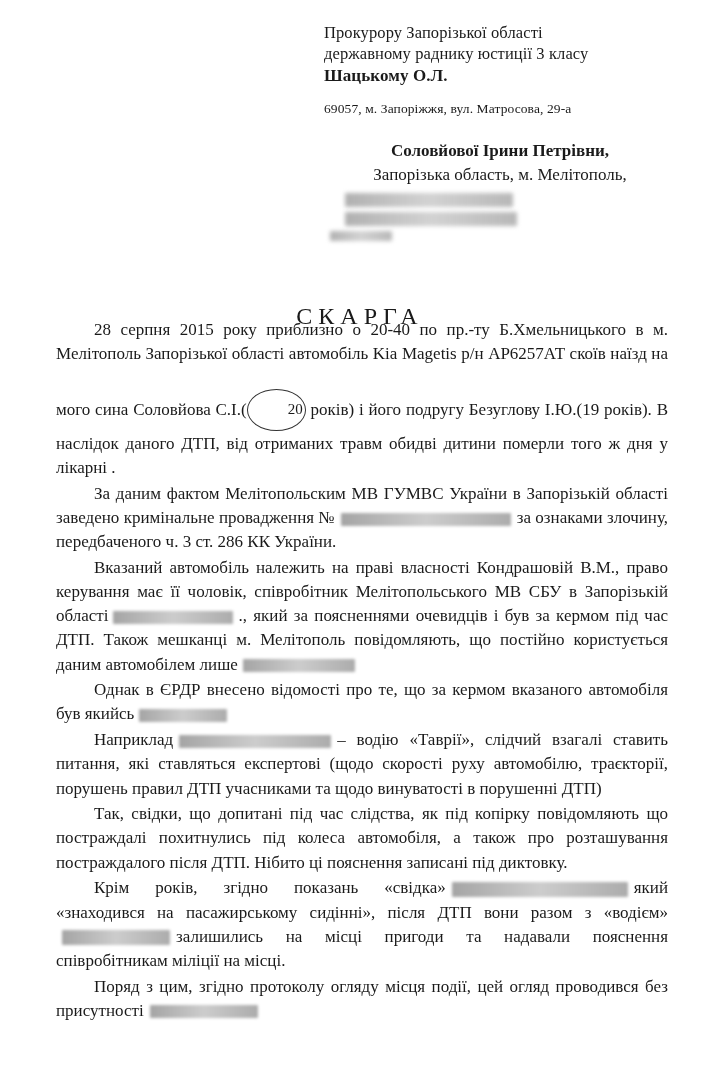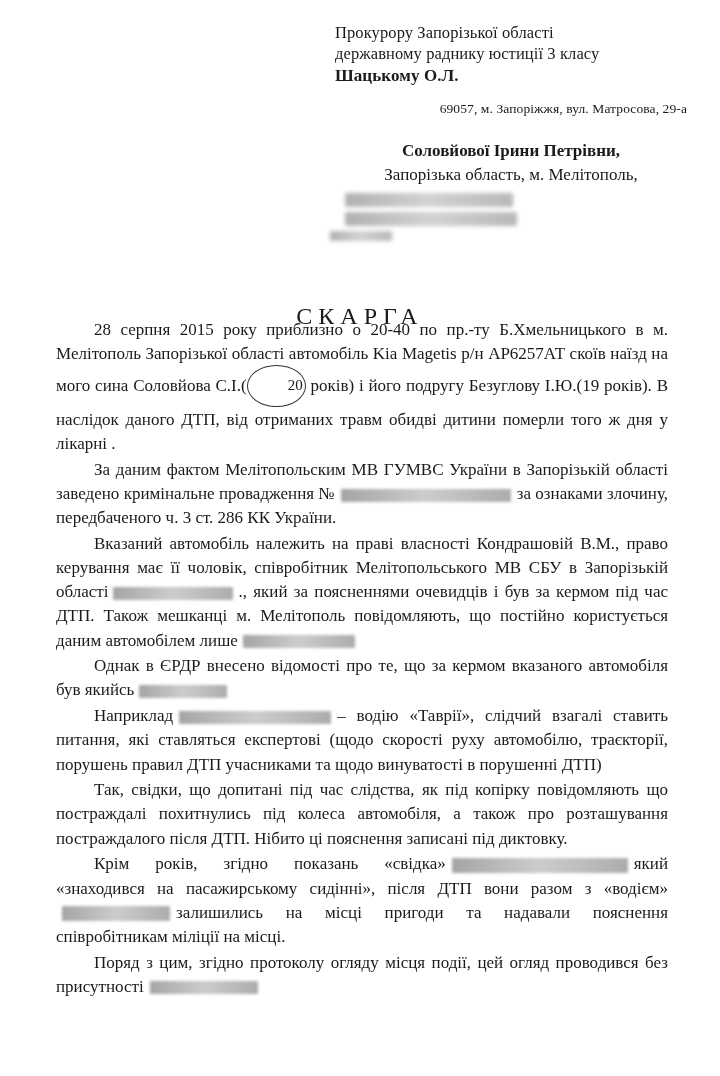--- a/index.html
+++ b/index.html
@@ -19,39 +19,38 @@
     position: relative;
     width: 720px;
     height: 1076px;
     padding: 0;
     box-sizing: border-box;
   }
 
   
   .header-block {
     position: absolute;
-    left: 335px;
+    left: 324px;
     top: 22px;
     width: 352px;
   }
   .addressee-line {
     font-size: 16.5px;
     line-height: 1.30;
     letter-spacing: 0.1px;
   }
   .addressee-line.bold {
     font-weight: bold;
     font-size: 17px;
   }
   .address-small {
     font-size: 13.5px;
     margin-top: 13px;
     line-height: 1.3;
     letter-spacing: 0.1px;
-    text-align: right;
   }
   .sender-block {
     margin-top: 22px;
     text-align: center;
   }
   .sender-name {
     font-weight: bold;
     font-size: 17px;
     line-height: 1.3;
   }
@@ -109,20 +108,21 @@
     text-indent: 38px;
   }
   .circled {
     display: inline-block;
     border: 1.4px solid #333;
     border-radius: 50%;
     padding: 12px 2px;
     line-height: 1.05;
     font-size: 15px;
     transform: translateY(-1px);
+    margin-top: 24px;
   }
 </style>
 </head>
 <body>
 
 <div class="page">
 
   <div class="header-block">
     <div class="addressee-line">Прокурору Запорізької області</div>
     <div class="addressee-line">державному раднику юстиції 3 класу</div>

